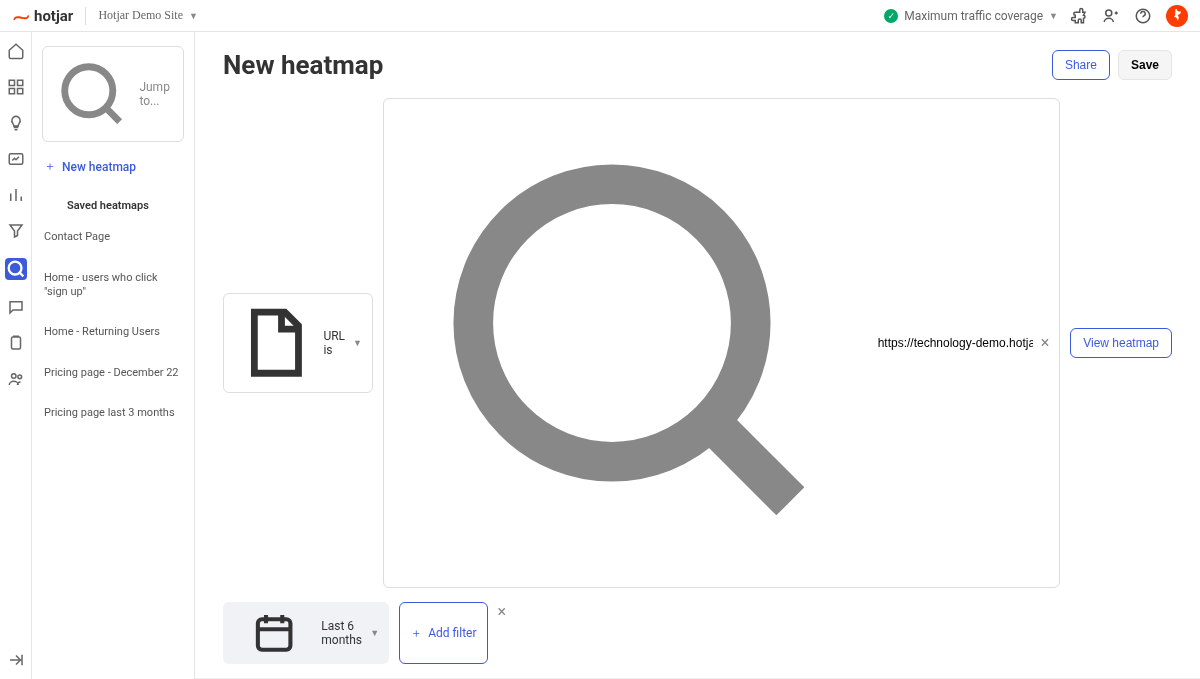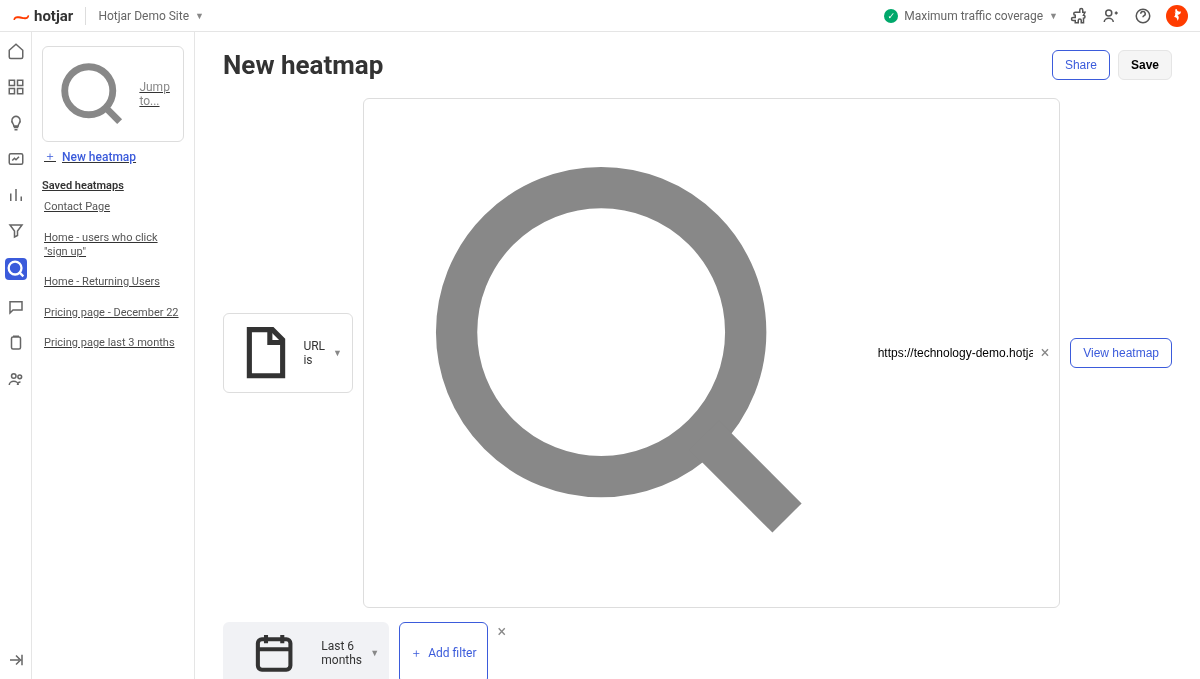--- a/index.html
+++ b/index.html
@@ -1,46 +1,46 @@
 <!DOCTYPE html>
 <html><head>
 <meta charset="utf-8">
 <style>
 * { box-sizing: border-box; margin: 0; padding: 0; }
 body { font-family: -apple-system, BlinkMacSystemFont, "Segoe UI", Roboto, sans-serif; font-size: 13px; color: #333; background: #fff; overflow: hidden; }
 .topbar { height: 32px; border-bottom: 1px solid #e5e5e5; display: flex; align-items: center; padding: 0 12px; gap: 12px; }
 .logo { display: flex; align-items: center; gap: 4px; font-weight: 700; font-size: 15px; color: #333; }
 .logo-icon { color: #ff3c00; font-size: 18px; transform: rotate(-5deg); }
 .divider-v { width: 1px; height: 18px; background: #ddd; }
-.site-sel { display: flex; align-items: center; gap: 6px; font-size: 12px; color: #666; cursor: pointer; }
+.site-sel { display: flex; align-items: center; gap: 6px; font-size: 12px; color: #666; cursor: pointer; font-family: Liberation Serif, serif; }
 .spacer { flex: 1; }
 .cov { display: flex; align-items: center; gap: 6px; font-size: 12px; color: #666; cursor: pointer; }
 .cov-dot { width: 14px; height: 14px; border-radius: 50%; background: #00a86b; color: #fff; display: flex; align-items: center; justify-content: center; font-size: 9px; }
 .top-icons { display: flex; gap: 14px; align-items: center; }
 .top-icon { width: 18px; height: 18px; cursor: pointer; color: #555; display: flex; align-items: center; justify-content: center; }
 .avatar { width: 22px; height: 22px; border-radius: 50%; background: #ff3c00; color: #fff; display: flex; align-items: center; justify-content: center; font-size: 11px; }
 .shell { display: flex; height: calc(100vh - 32px); }
 .icon-rail { width: 32px; border-right: 1px solid #e5e5e5; display: flex; flex-direction: column; align-items: center; padding: 10px 0; gap: 18px; position: relative; }
 .rail-icon { width: 18px; height: 18px; color: #666; cursor: pointer; display: flex; align-items: center; justify-content: center; border-radius: 4px; }
 .rail-icon.active { background: #3b5bdb; color: #fff; width: 22px; height: 22px; }
 .rail-bottom { margin-top: auto; }
-.sidebar { width: 163px; border-right: 1px solid #e5e5e5; padding: 14px 10px; display: flex; flex-direction: column; gap: 0; text-decoration: underline; }
+.sidebar { width: 163px; border-right: 1px solid #e5e5e5; padding: 14px 10px; display: flex; flex-direction: column; gap: 10px; }
 .jump { display: flex; align-items: center; gap: 6px; border: 1px solid #ddd; border-radius: 6px; padding: 6px 8px; color: #888; font-size: 12px; cursor: pointer; }
 .newhm { display: flex; align-items: center; gap: 6px; color: #3b5bdb; font-size: 12px; font-weight: 500; cursor: pointer; padding: 6px 2px; }
-.sb-head { font-size: 11px; font-weight: 600; color: #333; margin-top: 8px; }
+.sb-head { font-size: 11px; font-weight: 600; color: #333; margin-top: 8px; margin-left: 25px; }
 .sb-item { font-size: 11px; color: #555; padding: 8px 2px; cursor: pointer; line-height: 1.3; }
 .main { flex: 1; display: flex; flex-direction: column; overflow: hidden; }
 .hdr { padding: 18px 28px 10px; display: flex; align-items: center; }
 .title { font-size: 26px; font-weight: 700; }
 .hdr-actions { margin-left: auto; display: flex; gap: 8px; }
 .btn { border: 1px solid #ccc; border-radius: 6px; padding: 7px 12px; font-size: 12px; cursor: pointer; background: #fff; font-weight: bold; }
 .btn-prim { color: #3b5bdb; border-color: #3b5bdb; font-weight: 500; }
 .btn-gh { background: #f5f5f5; border-color: #e5e5e5; }
 .filters { padding: 8px 28px 14px; display: flex; gap: 10px; align-items: center; }
-.url-sel { display: flex; align-items: center; gap: 8px; border: 1px solid #ddd; border-radius: 6px; padding: 8px 10px; font-size: 12px; cursor: pointer; width: 130px; }
+.url-sel { display: flex; align-items: center; gap: 8px; border: 1px solid #ddd; border-radius: 6px; padding: 8px 10px; font-size: 12px; cursor: pointer; width: 150px; }
 .url-input-wrap { flex: 1; display: flex; align-items: center; border: 1px solid #ddd; border-radius: 6px; padding: 6px 10px; gap: 8px; }
 .url-input { border: none; outline: none; flex: 1; font-size: 12px; }
 .clear-x { cursor: pointer; color: #888; font-size: 16px; }
 .filters2 { padding: 0 28px 14px; display: flex; gap: 10px; }
 .chip { background: #f1f2f5; border-radius: 6px; padding: 7px 10px; font-size: 12px; display: flex; align-items: center; gap: 6px; cursor: pointer; }
 .chip-outline { border: 1px solid #3b5bdb; color: #3b5bdb; background: #fff; }
 .tbbar { border-top: 1px solid #eee; padding: 10px 28px 0; display: flex; gap: 26px; align-items: center; }
 .content { flex: 1; display: flex; overflow: hidden; }
 .preview { flex: 1; position: relative; background: linear-gradient(135deg, #2a2d35 0%, #4a4d55 40%, #6a6d75 70%, #8a8d95 100%); overflow: hidden; margin-left: 18px; }
 .preview::before { content: ""; position: absolute; inset: 0; background: radial-gradient(ellipse at 60% 75%, rgba(200,200,210,0.4), transparent 50%); }

